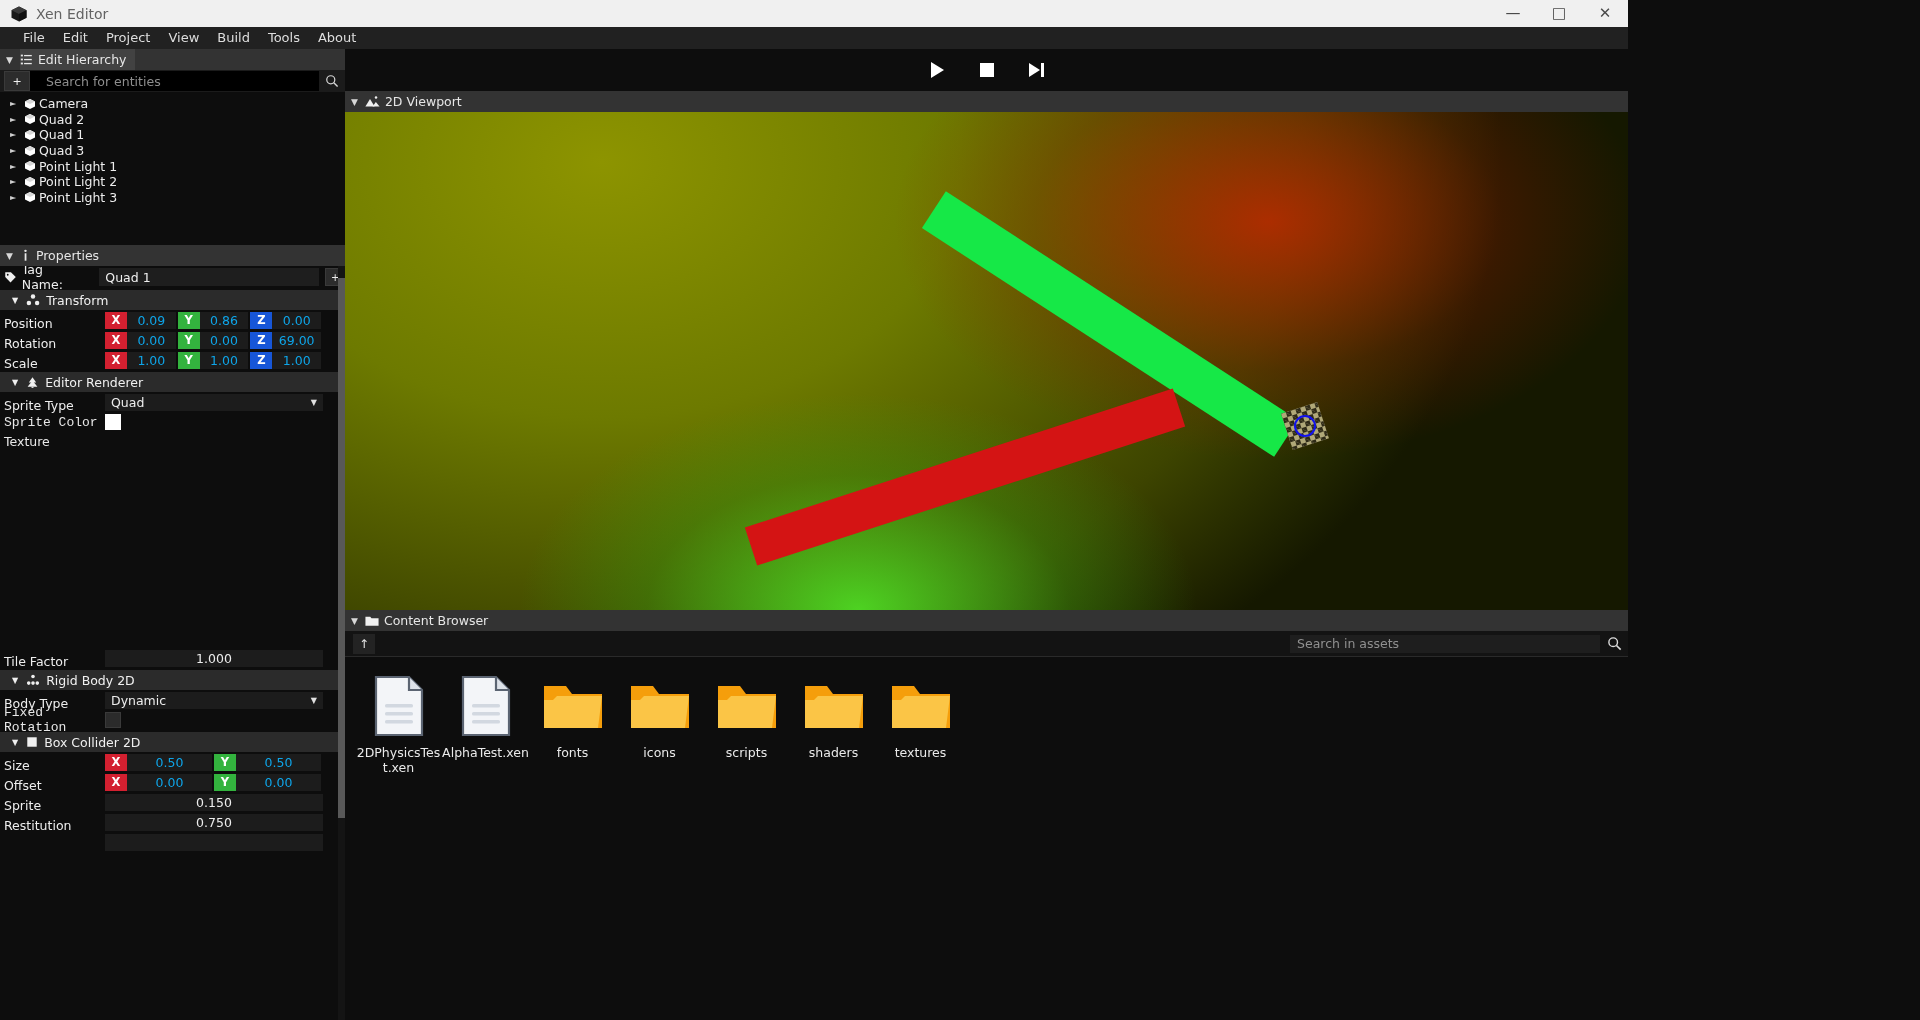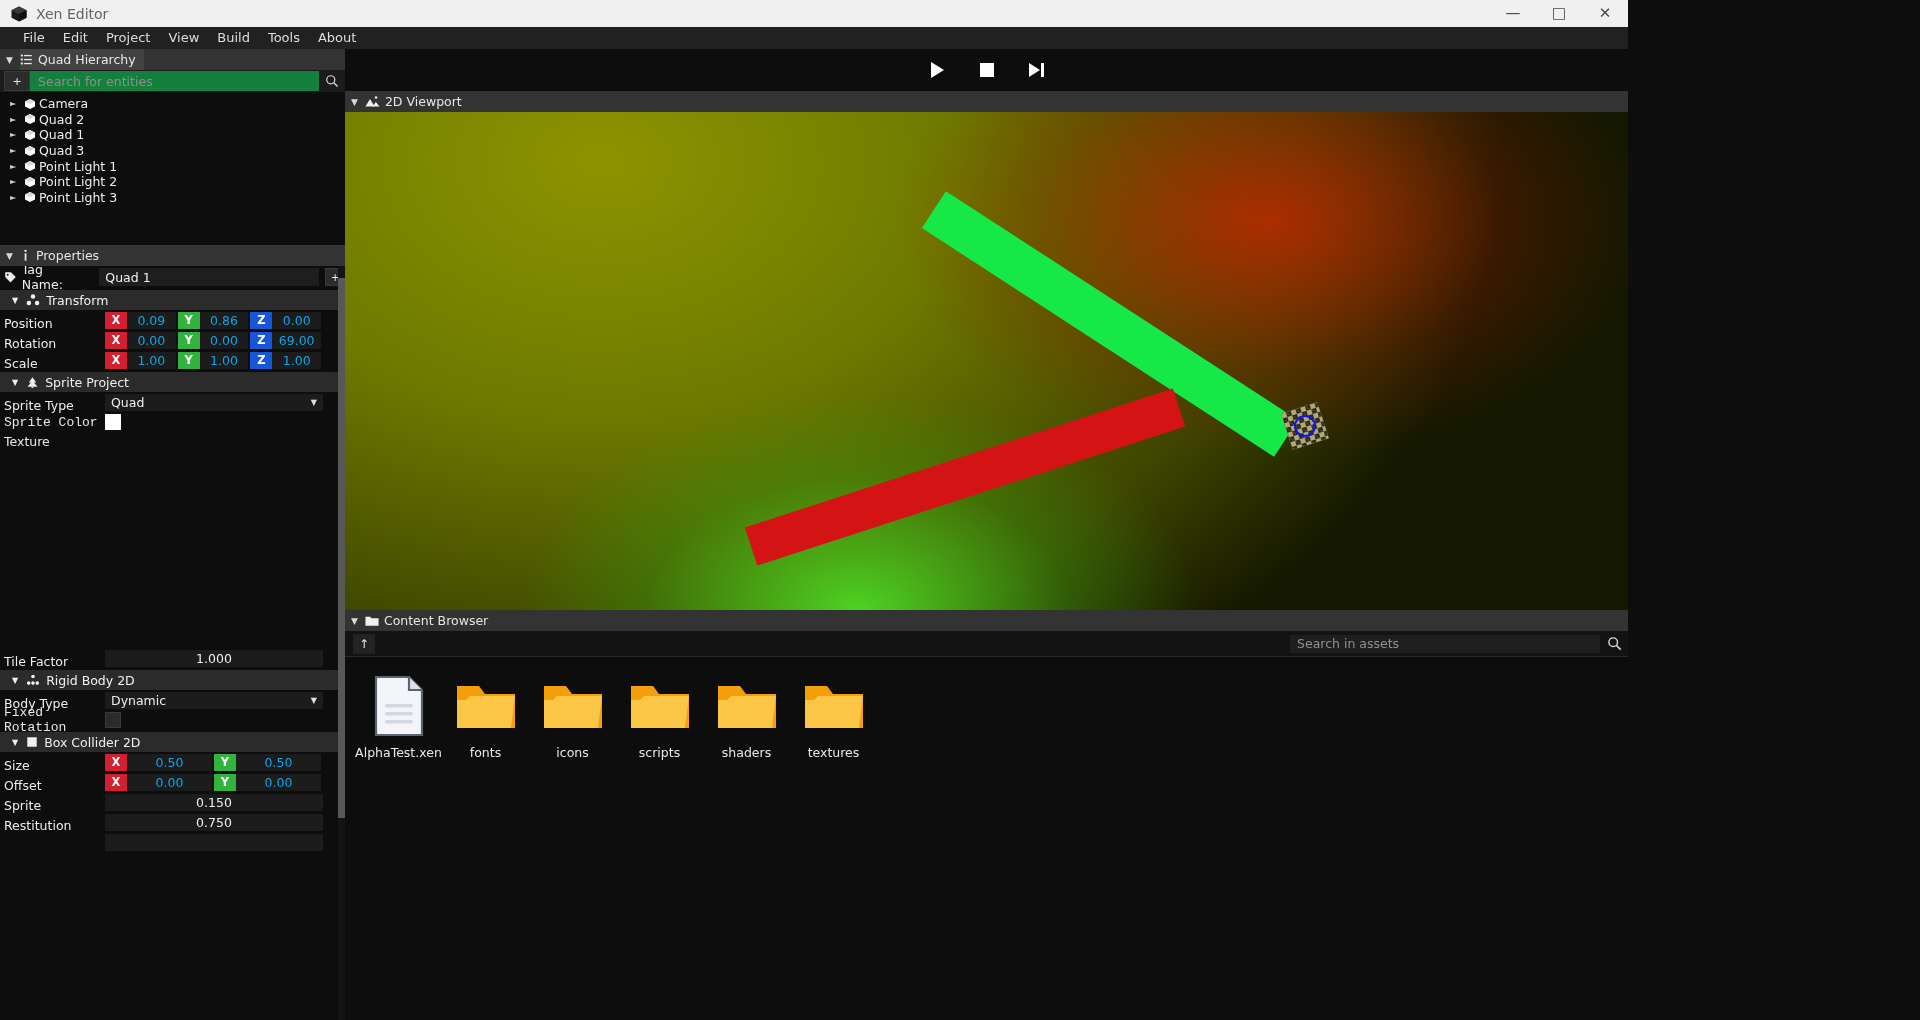--- a/index.html
+++ b/index.html
@@ -49,22 +49,22 @@
 
   
   .hierarchy { height: 196px; flex: none; background: #0d0d0d; display:flex; flex-direction:column; }
   .searchrow { height: 22px; display: flex; align-items: center; background:#1b1b1b; flex:none; }
   .addbtn {
     width: 26px; height: 20px; margin-left: 4px; background: #2c2c2c;
     display: flex; align-items: center; justify-content: center; color: #f0f0f0; font-size: 11px;
     border: 1px solid #3a3a3a;
   }
   .searchfield {
-    flex: 1; height: 20px; background: #15803d; border: none; outline: none;
-    color: #cfcfcf; font-size: 12.5px; padding-left: 8px; font-family: "DejaVu Sans", sans-serif;
+    flex: 1; height: 20px; background: #000000; border: none; outline: none;
+    color: #cfcfcf; font-size: 12.5px; padding-left: 16px; font-family: "DejaVu Sans", sans-serif;
   }
   .searchfield::placeholder { color: #8e8e8e; }
   .searchicon { width: 26px; display: flex; align-items: center; justify-content: center; color: #d6d6d6; }
 
   .treelist { flex: 1; overflow: hidden; padding-top: 4px; }
   .treeitem { height: 15.6px; display: flex; align-items: center; padding-left: 10px; font-size: 12.5px; color: #ededed; }
   .treeitem .arrow { width: 14px; color: #cfcfcf; font-size: 8px; }
   .treeitem .cube { width: 15px; display:flex; align-items:center; }
 
   
@@ -228,21 +228,21 @@
             <span class="phicon">
               <svg width="13" height="13" viewBox="0 0 16 16">
                 <rect x="1" y="2" width="2.6" height="2.2" fill="#e8e8e8"></rect>
                 <rect x="5" y="2.4" width="9.5" height="1.6" fill="#e8e8e8"></rect>
                 <rect x="1" y="6.9" width="2.6" height="2.2" fill="#e8e8e8"></rect>
                 <rect x="5" y="7.3" width="9.5" height="1.6" fill="#e8e8e8"></rect>
                 <rect x="1" y="11.8" width="2.6" height="2.2" fill="#e8e8e8"></rect>
                 <rect x="5" y="12.2" width="9.5" height="1.6" fill="#e8e8e8"></rect>
               </svg>
             </span>
-            <span>Quad Hierarchy</span>
+            <span>Edit Hierarchy</span>
           </span>
         </div>
         <div class="searchrow">
           <div class="addbtn">+</div>
           <input class="searchfield" placeholder="Search for entities" style="">
           <div class="searchicon">
             <svg width="14" height="14" viewBox="0 0 16 16">
               <circle cx="6.6" cy="6.6" r="4.6" fill="none" stroke="#d6d6d6" stroke-width="1.4"></circle>
               <line x1="10.1" y1="10.1" x2="14.4" y2="14.4" stroke="#d6d6d6" stroke-width="1.6"></line>
             </svg>
@@ -398,21 +398,21 @@
 
           <div class="comp-header">
             <span class="caret">▼</span>
             <span class="cicon">
               <svg width="13" height="13" viewBox="0 0 16 16">
                 <path d="M8 1.5 L12.5 8 L3.5 8 Z" fill="#f0f0f0"></path>
                 <path d="M8 5.5 L14 13.2 L2 13.2 Z" fill="#f0f0f0"></path>
                 <rect x="6.8" y="13.2" width="2.4" height="1.4" fill="#f0f0f0"></rect>
               </svg>
             </span>
-            <span>Sprite Project</span>
+            <span>Editor Renderer</span>
           </div>
 
           <div class="prow">
             <span class="plabel">Sprite Type</span>
             <span class="combo">
               <span>Quad</span>
               <span class="chev">▼</span>
             </span>
           </div>
 
@@ -568,31 +568,43 @@
           <input class="assetsearch" placeholder="Search in assets" style="">
           <div class="cb-searchicon">
             <svg width="15" height="15" viewBox="0 0 16 16">
               <circle cx="6.6" cy="6.6" r="4.6" fill="none" stroke="#dcdcdc" stroke-width="1.5"></circle>
               <line x1="10.1" y1="10.1" x2="14.6" y2="14.6" stroke="#dcdcdc" stroke-width="1.7"></line>
             </svg>
           </div>
         </div>
 
         <div class="cb-grid">
-
           <div class="asset">
             <div class="thumb">
               <svg width="52" height="62" viewBox="0 0 52 62">
                 <path d="M3 2 L36 2 L49 15 L49 60 L3 60 Z" fill="#f3f5f8" stroke="#5b6472" stroke-width="2.2"></path>
                 <path d="M36 2 L36 15 L49 15" fill="#dde2e9" stroke="#5b6472" stroke-width="2.2"></path>
                 <rect x="12" y="29" width="28" height="3.6" rx="1.6" fill="#d2d8e0"></rect>
                 <rect x="12" y="37" width="28" height="3.6" rx="1.6" fill="#d2d8e0"></rect>
                 <rect x="12" y="45" width="28" height="3.6" rx="1.6" fill="#d2d8e0"></rect>
               </svg>
             </div>
+            <div class="aname">2DPhysicsTest.xen</div>
+          </div>
+
+          <div class="asset">
+            <div class="thumb">
+              <svg width="52" height="62" viewBox="0 0 52 62">
+                <path d="M3 2 L36 2 L49 15 L49 60 L3 60 Z" fill="#f3f5f8" stroke="#5b6472" stroke-width="2.2"></path>
+                <path d="M36 2 L36 15 L49 15" fill="#dde2e9" stroke="#5b6472" stroke-width="2.2"></path>
+                <rect x="12" y="29" width="28" height="3.6" rx="1.6" fill="#d2d8e0"></rect>
+                <rect x="12" y="37" width="28" height="3.6" rx="1.6" fill="#d2d8e0"></rect>
+                <rect x="12" y="45" width="28" height="3.6" rx="1.6" fill="#d2d8e0"></rect>
+              </svg>
+            </div>
             <div class="aname">AlphaTest.xen</div>
           </div>
 
           <div class="asset">
             <div class="thumb">
               <svg width="62" height="52" viewBox="0 0 62 52">
                 <path d="M2 6 L24 6 L30 14 L60 14 L60 48 L2 48 Z" fill="#f59e0b"></path>
                 <path d="M2 20 L11 20 L15 16 L60 16 L56 48 L2 48 Z" fill="#fbc546"></path>
               </svg>
             </div>

